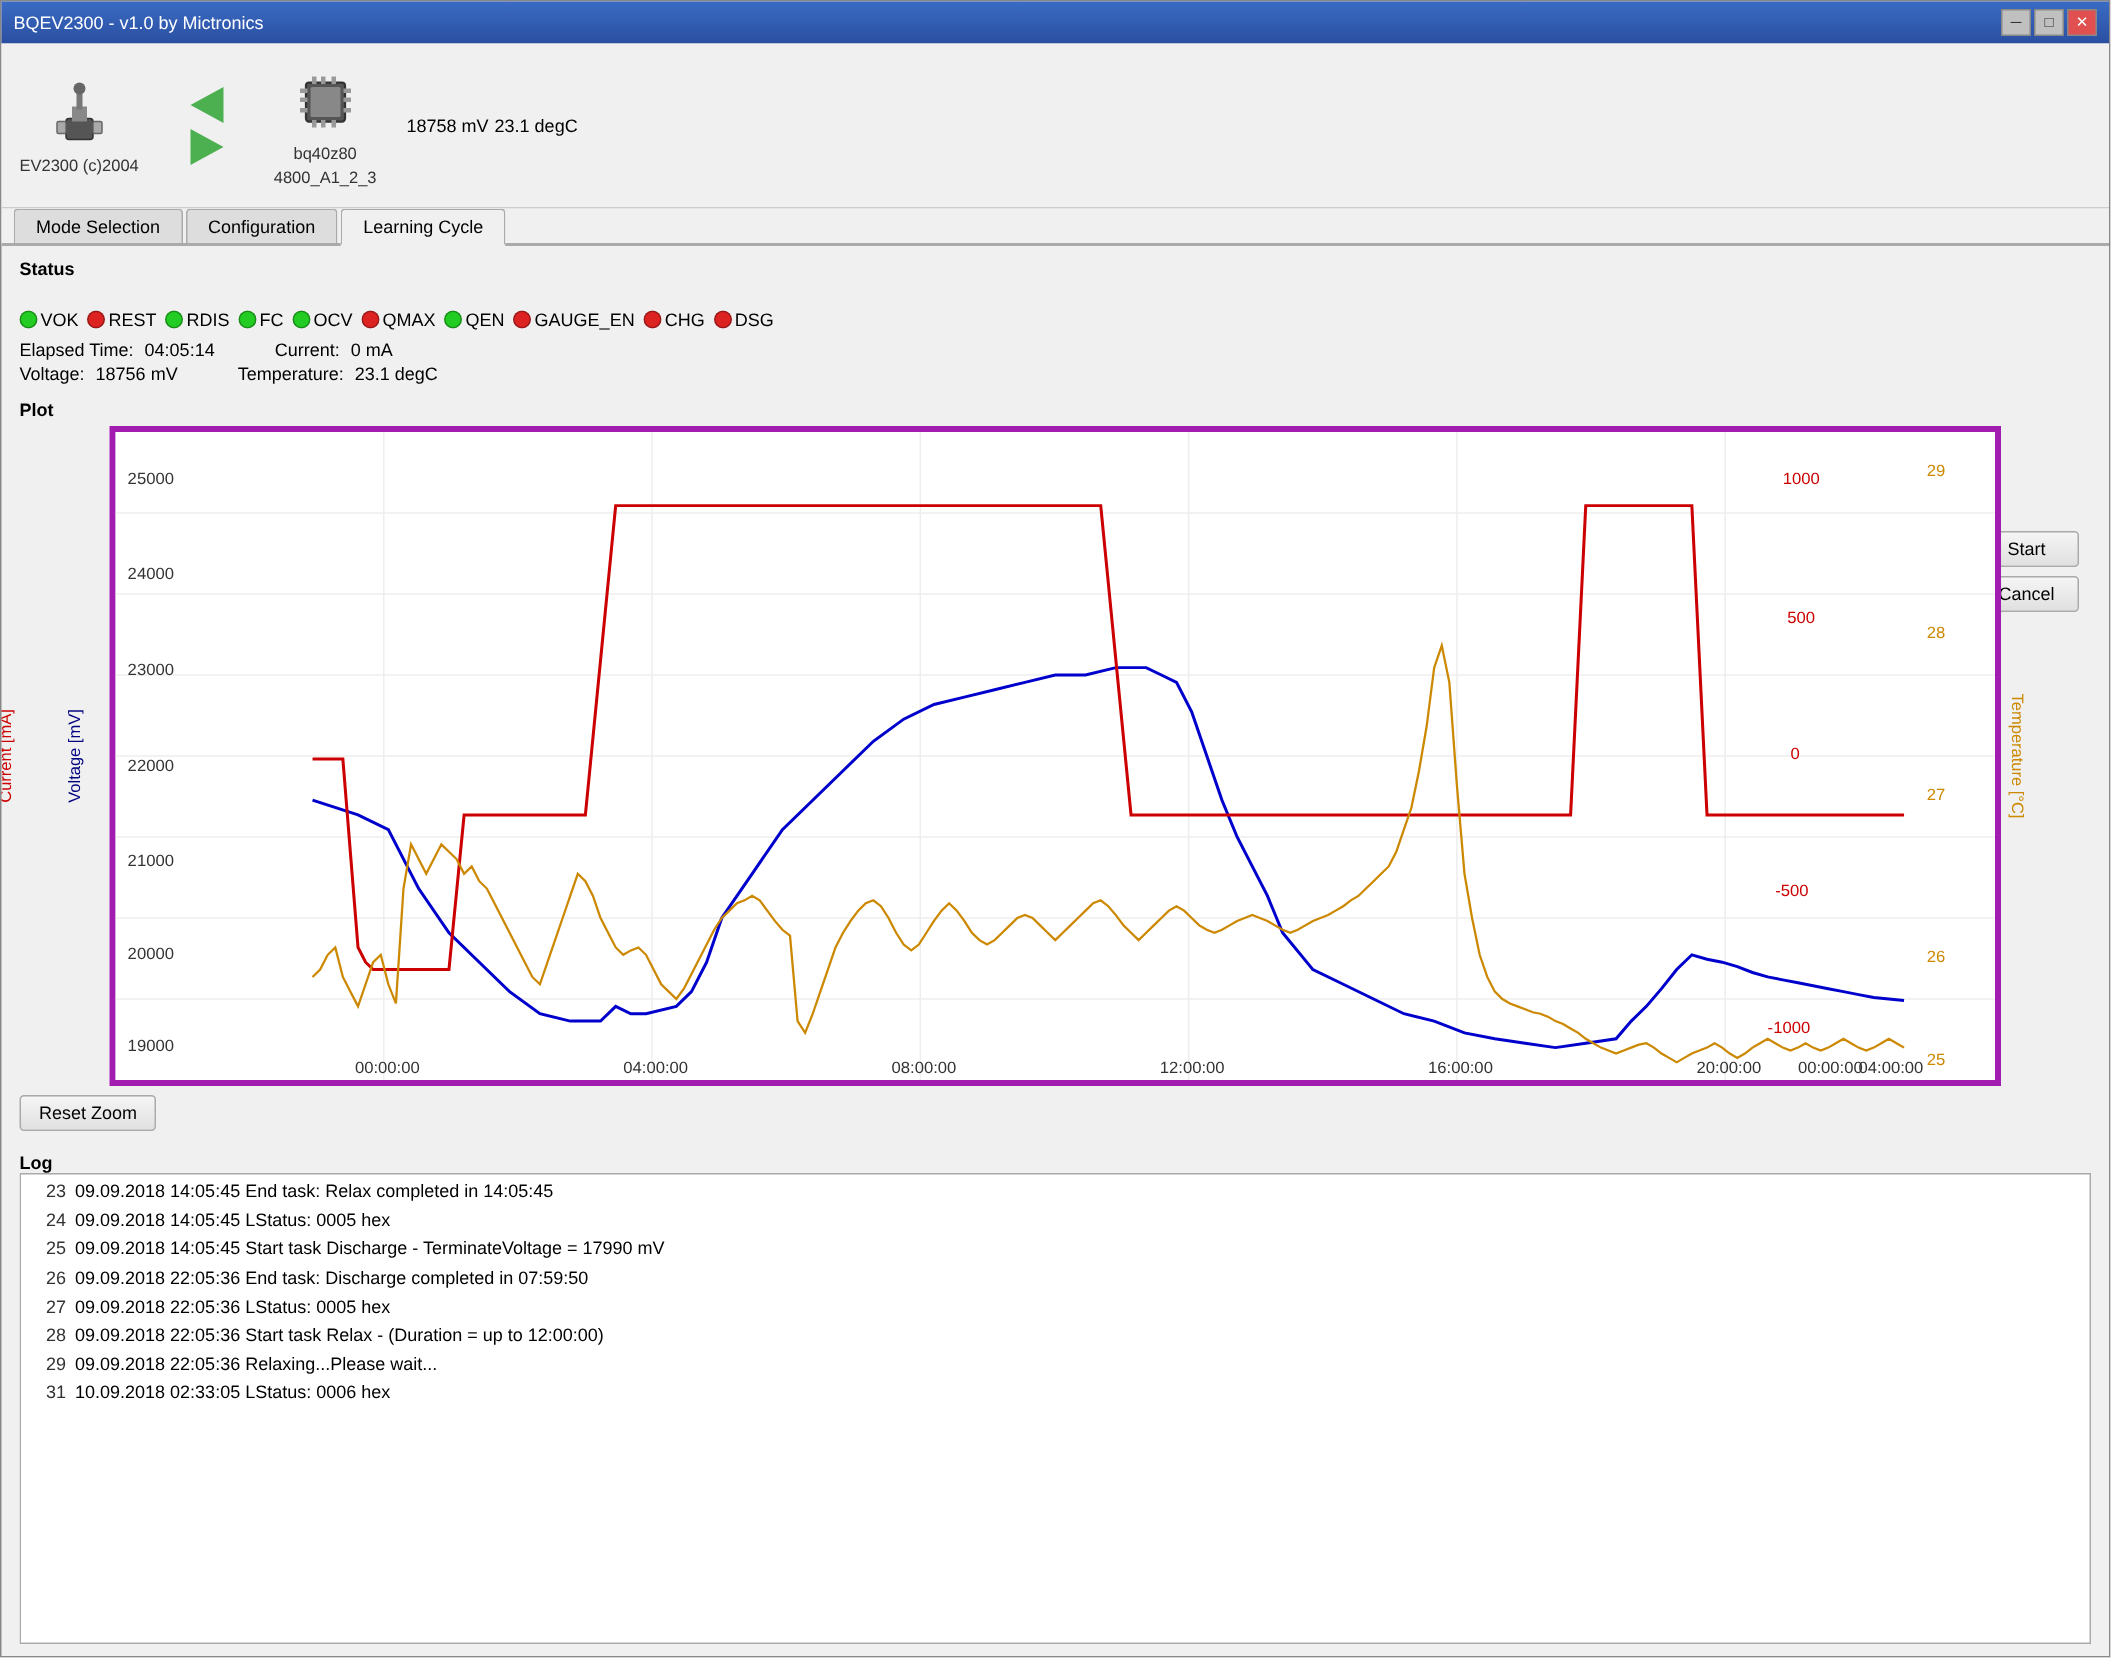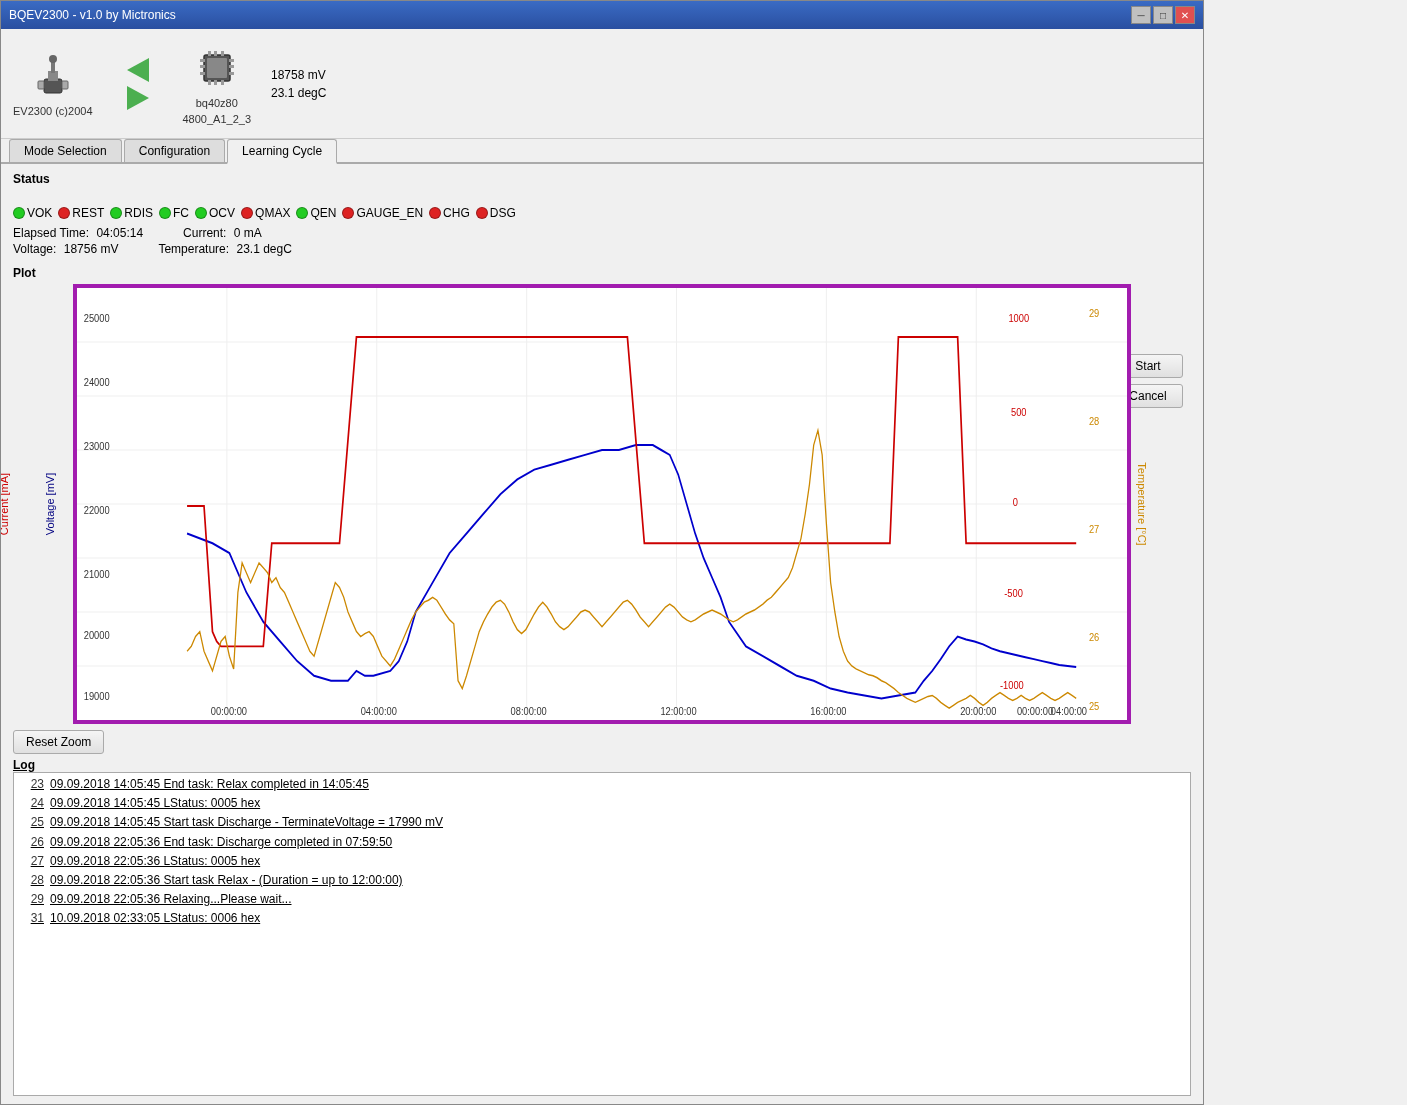--- a/index.html
+++ b/index.html
@@ -5,21 +5,21 @@
     * { box-sizing: border-box; margin: 0; padding: 0; }
     body {
       font-family: 'Segoe UI', Tahoma, sans-serif;
       font-size: 12px;
       background: #f0f0f0;
       width: 1407px;
       height: 1105px;
       overflow: hidden;
     }
     .window {
-      width: 1204px;
+      width: 1407px;
       height: 1105px;
       background: #f0f0f0;
       border: 1px solid #888;
       display: flex;
       flex-direction: column;
     }
     .title-bar {
       background: linear-gradient(to bottom, #3a6bc4, #2a4fa0);
       color: white;
       height: 28px;
@@ -82,21 +82,21 @@
       align-items: center;
       justify-content: center;
       gap: 4px;
     }
     .chip-icon {
       width: 50px;
       height: 50px;
     }
     .voltage-temp {
       display: flex;
-      flex-direction: column;
+      flex-direction: row;
       gap: 4px;
       font-size: 12px;
     }
 
     .tabs-bar {
       background: #f0f0f0;
       display: flex;
       padding: 0 8px;
       flex-shrink: 0;
       border-bottom: 2px solid #aaa;
@@ -179,23 +179,22 @@
       width: 100%;
       height: 440px;
       background: white;
       border: 4px solid #a21caf;
     }
 
     .log-section {
       flex: 1;
       display: flex;
       flex-direction: column;
-      margin-top: 4px;
+      margin-top: 14px;
       overflow: hidden;
-      text-decoration: underline;
     }
     .log-title {
       font-weight: bold;
     }
     .log-count {
       font-size: 12px;
       margin-bottom: 4px;
     }
     .log-box {
       flex: 1;

